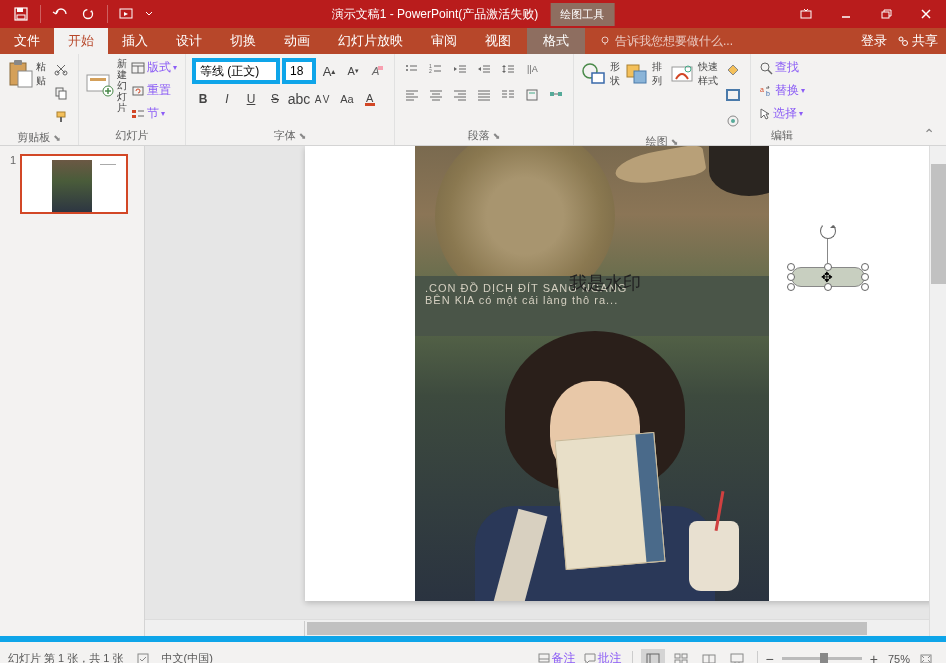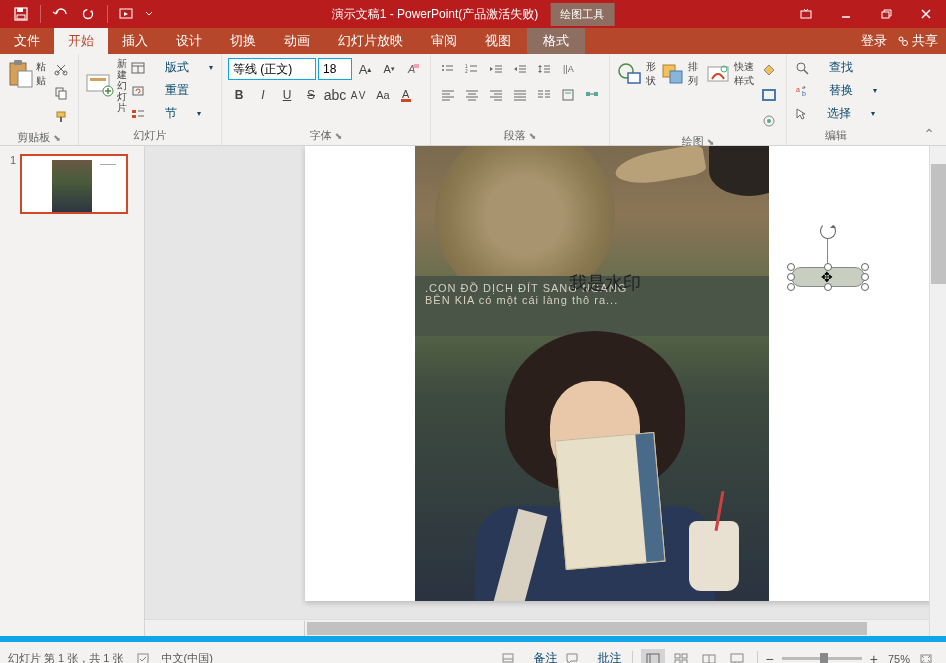--- a/index.html
+++ b/index.html
@@ -24,24 +24,24 @@
 .ribbon { height: 92px; background: #f3f2f1; border-bottom: 1px solid #d4d4d4; display: flex; }
 .rgroup { border-right: 1px solid #e1e1e1; display: flex; flex-direction: column; padding: 4px 6px 0; }
 .rgroup-body { flex: 1; display: flex; align-items: flex-start; gap: 4px; }
 .rgroup-label { text-align: center; font-size: 11px; color: #666; padding: 2px 0; display: flex; align-items: center; justify-content: center; gap: 3px; }
 .rgroup-label .launcher { font-size: 9px; cursor: pointer; color: #888; }
 .rbtn-large { display: flex; flex-direction: row; align-items: center; width: 40px; cursor: pointer; font-size: 10px; color: #444; gap: 2px; }
 .rbtn-icon { width: 32px; height: 32px; display: flex; align-items: center; justify-content: center; }
 .rbtn-small { width: 22px; height: 22px; display: flex; align-items: center; justify-content: center; cursor: pointer; color: #444; }
 .rcol { display: flex; flex-direction: column; gap: 2px; }
 .rrow { display: flex; align-items: center; gap: 2px; }
-.font-select { height: 22px; border: 1px solid #0ea5e9; background: #fff; font-size: 12px; padding: 9px 4px; }
+.font-select { height: 22px; border: 4px solid #0ea5e9; background: #fff; font-size: 12px; padding: 9px 4px; }
 .font-name { width: 88px; }
 .font-size { width: 34px; }
-.edit-item { display: flex; align-items: center; gap: 20px; font-size: 12px; color: #0c4a6e; cursor: pointer; padding: 1px 2px; }
+.edit-item { display: flex; align-items: center; gap: 2px; font-size: 12px; color: #8b5cf6; cursor: pointer; padding: 1px 2px; }
 
 .workspace { height: 490px; display: flex; background: #e6e6e6; }
 .thumb-panel { width: 145px; background: #f3f2f1; border-right: 1px solid #d4d4d4; padding: 8px 4px; }
 .thumb-item { display: flex; gap: 4px; }
 .thumb-num { font-size: 11px; color: #666; width: 12px; text-align: right; }
 .thumb-img { width: 108px; height: 60px; background: #fff; border: 2px solid #d24726; position: relative; overflow: hidden; }
 .thumb-photo { position: absolute; left: 30px; top: 4px; width: 40px; height: 52px; background: linear-gradient(180deg, #6b5844 0%, #4a5c3a 40%, #2d3642 100%); }
 .thumb-line { position: absolute; right: 10px; top: 8px; width: 16px; height: 1px; background: #aaa; }
 
 .canvas-area { flex: 1; position: relative; overflow: hidden; }
@@ -164,20 +164,27 @@
   <div class="tab">文件</div>
   <div class="tab active">开始</div>
   <div class="tab">插入</div>
   <div class="tab">设计</div>
   <div class="tab">切换</div>
   <div class="tab">动画</div>
   <div class="tab">幻灯片放映</div>
   <div class="tab">审阅</div>
   <div class="tab">视图</div>
   <div class="tab format">格式</div>
+  <div class="tell-me">
+    <svg width="12" height="12" viewBox="0 0 12 12">
+        <circle cx="6" cy="5" r="3" fill="none" stroke="#fff" opacity="0.7"></circle>
+        <line x1="6" y1="8" x2="6" y2="10" stroke="#fff" opacity="0.7"></line>
+      </svg>
+    <span>告诉我您想要做什么...</span>
+  </div>
   <div class="tab-right">
     <span>登录</span>
     <span style="display:flex;align-items:center;gap:3px">
         <svg width="12" height="12" viewBox="0 0 12 12">
           <circle cx="4" cy="4" r="2" fill="none" stroke="#fff"></circle>
           <circle cx="8" cy="8" r="2.5" fill="none" stroke="#fff"></circle>
         </svg>
         <span>共享</span>
       </span>
   </div>

